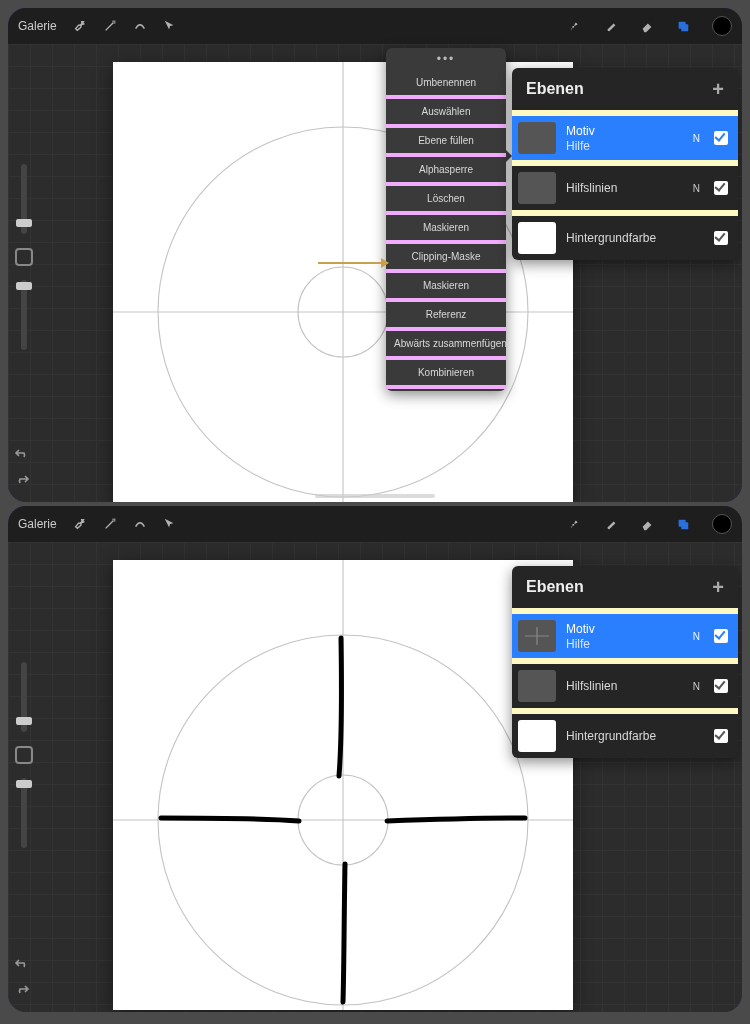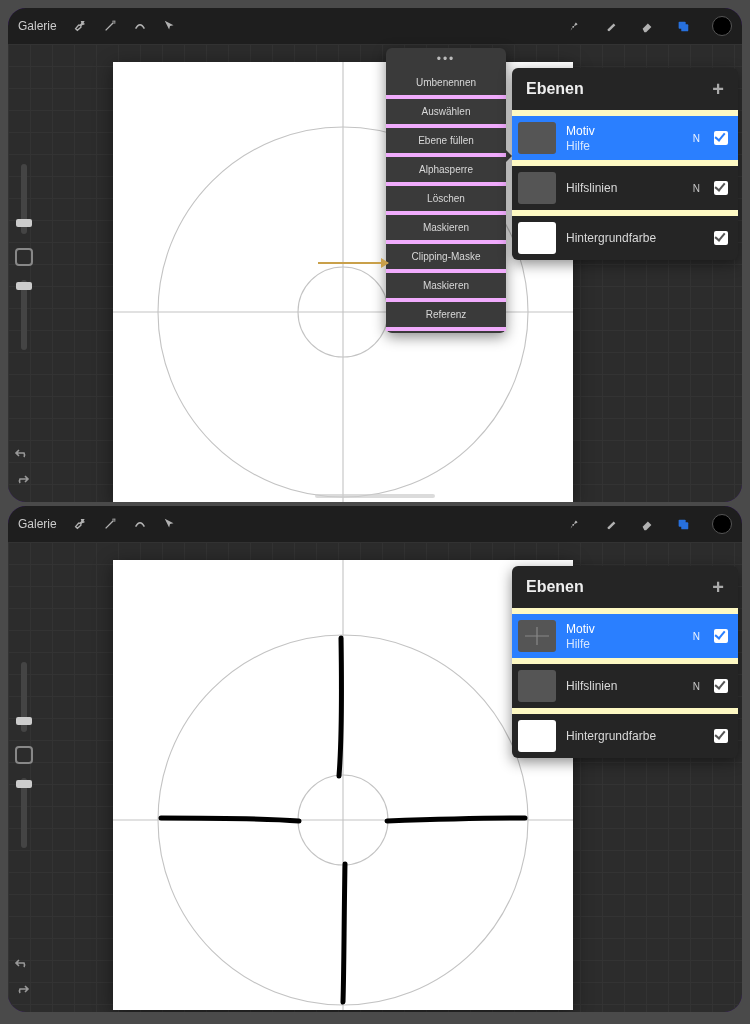--- a/index.html
+++ b/index.html
@@ -278,20 +278,22 @@
       <div class="dots">•••</div>
       <div class="mi">Umbenennen</div>
       <div class="mi">Auswählen</div>
       <div class="mi">Ebene füllen</div>
       <div class="mi">Alphasperre</div>
       <div class="mi">Löschen</div>
       <div class="mi">Maskieren</div>
       <div class="mi">Clipping-Maske</div>
       <div class="mi">Maskieren</div>
       <div class="mi">Referenz</div>
+      <div class="mi">Abwärts zusammenfügen</div>
+      <div class="mi">Kombinieren</div>
       <div class="ctx-tail"></div>
     </div>
 
     <div class="arrow"></div>
 
     <div class="layers">
       <div class="layers-head">
         <span>Ebenen</span>
         <span class="plus">+</span>
       </div>

